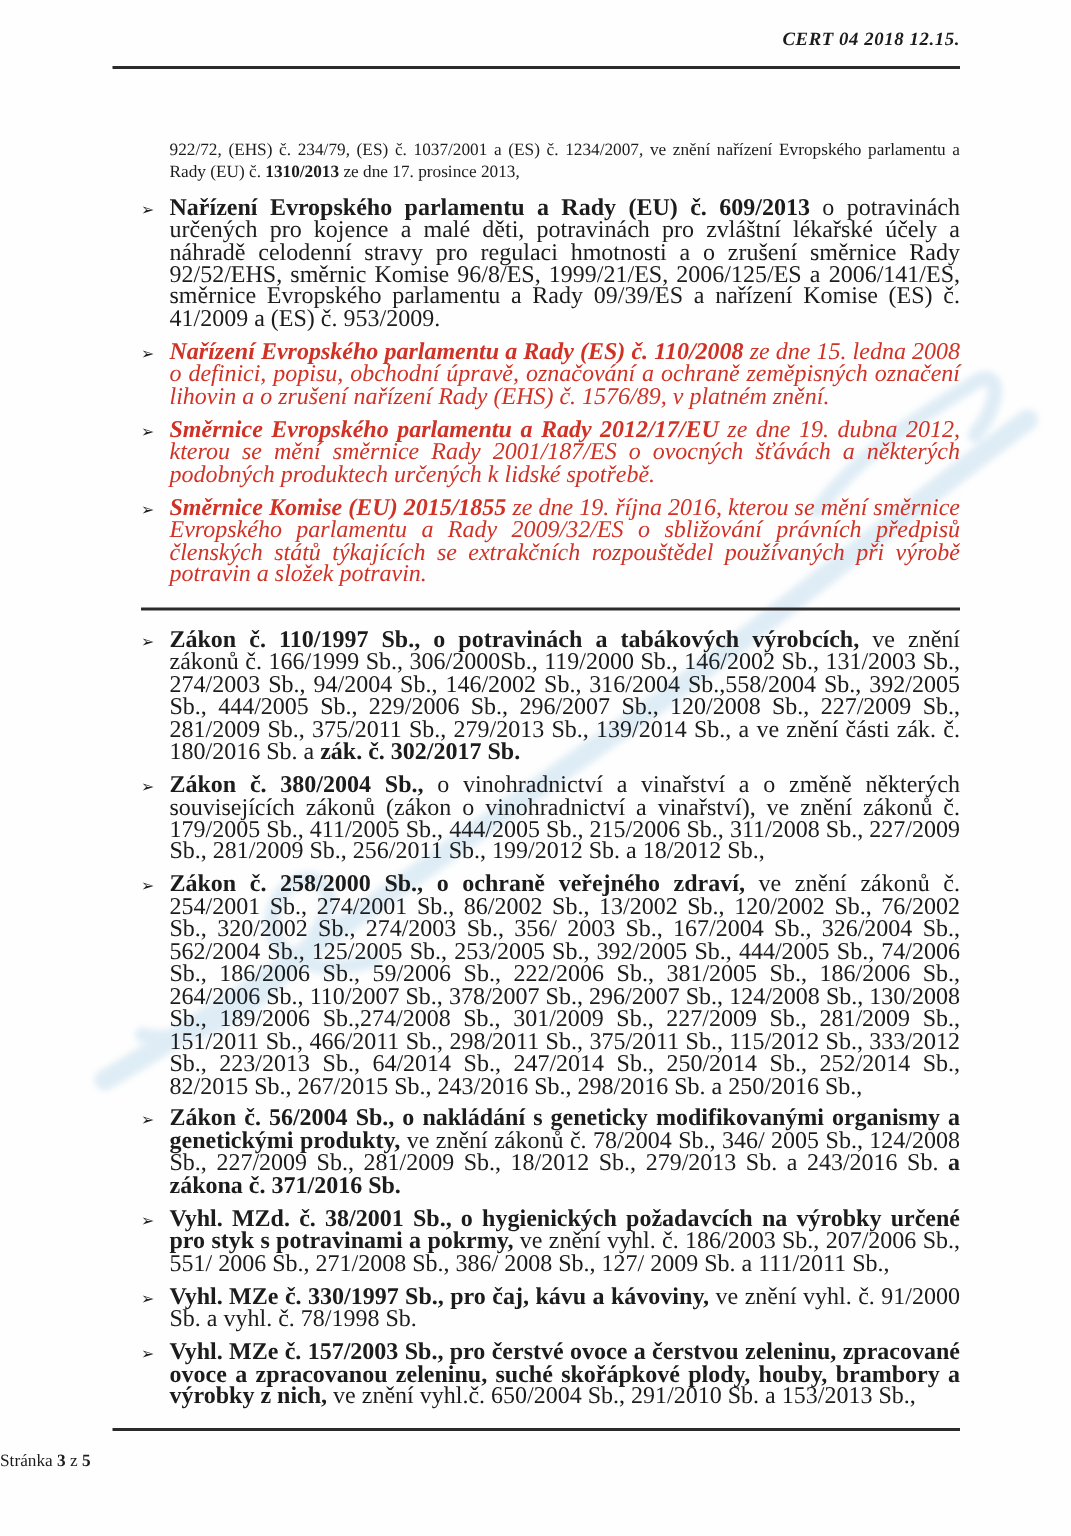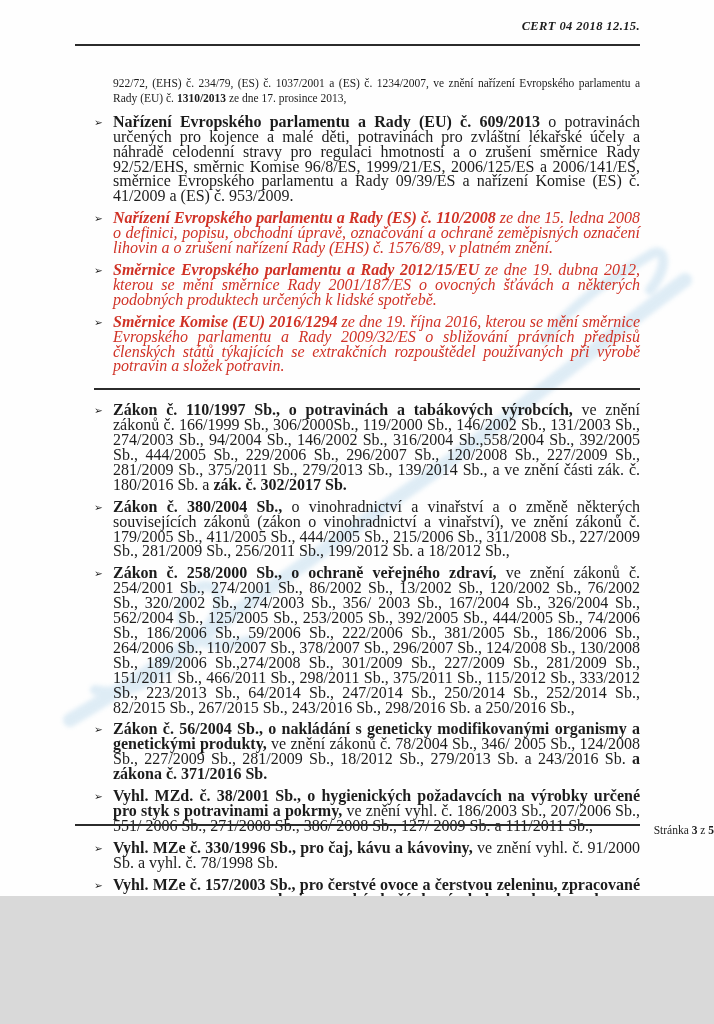--- a/index.html
+++ b/index.html
@@ -1,29 +1,29 @@
 <!DOCTYPE html>
 <html style="--red: #d03226; --ink: #1c1c1c; --wm: #9ec8e4;"><head>
 <meta charset="utf-8">
 <style>
   * { margin:0; padding:0; box-sizing:border-box; }
   html,body { width:714px; height:1024px; }
   body { background:#d9d9d9; font-family:"Liberation Serif", serif; }
   .page {
-    position:relative; width:714px; height:896px;
+    position:relative; width:714px; height:1024px;
     background:#fefefe; overflow:hidden; color:var(--ink,#1c1c1c);
   }
   .header-stamp {
     position:absolute; top:19px; right:74px;
     font-style:italic; font-weight:bold; font-size:12.5px; letter-spacing:.4px;
   }
   .top-rule {
     position:absolute; top:44px; left:75px; width:565px; height:2px; background:#2b2b2b;
   }
-  .content { position:absolute; top:76px; left:113px; width:527px; }
+  .content { position:absolute; top:93px; left:113px; width:527px; }
   .intro {
     font-size:11.5px; line-height:14.9px; text-align:justify; margin-bottom:9px;
   }
   .item { position:relative; margin-bottom:7px; }
   .marker {
     position:absolute; left:-19px; top:1px; font-size:10.5px; color:#1c1c1c;
   }
   .item-text { font-size:16px; line-height:14.9px; text-align:justify; }
   .item.red .item-text { color:var(--red,#d03226);font-style:italic; }
   .b { font-weight:bold; }
@@ -31,22 +31,22 @@
     height:2px; background:#2b2b2b; margin:14px 0 13px -19px;
   }
   .watermark {
     position:absolute; left:0; top:0; width:714px; height:1024px;
     pointer-events:none; opacity:.32; filter:blur(2px);
   }
   .footer-rule {
     position:absolute; bottom:70px; left:75px; width:565px; height:2px; background:#2b2b2b;
   }
   .footer-text {
-    position:absolute; bottom:60px; left:0; width:100%;
-    text-align:right; font-size:11.5px;
+    position:absolute; bottom:44px; left:0; width:100%;
+    text-align:left; font-size:11.5px;
   }
   .footer-text .b { font-weight:bold; }
 </style>
 </head>
 <body>
 
 <div class="page">
 
   <svg class="watermark" viewBox="0 0 714 1024" aria-hidden="true">
     <path d="M70,720 C190,650 300,565 430,475 C520,410 610,335 685,280" fill="none" style="stroke:var(--wm,#9ec8e4)" stroke-width="14" stroke-linecap="round"></path>
@@ -64,25 +64,25 @@
         <div class="item">
           <span class="marker">➢</span>
           <p class="item-text"><span class="b">Nařízení Evropského parlamentu a Rady (EU) č. 609/2013</span><span> o potravinách určených pro kojence a malé děti, potravinách pro zvláštní lékařské účely a náhradě celodenní stravy pro regulaci hmotnosti a o zrušení směrnice Rady 92/52/EHS, směrnic Komise 96/8/ES, 1999/21/ES, 2006/125/ES a 2006/141/ES, směrnice Evropského parlamentu a Rady 09/39/ES a nařízení Komise (ES) č. 41/2009 a (ES) č. 953/2009.</span></p>
         </div>
         <div class="item red">
           <span class="marker">➢</span>
           <p class="item-text"><span class="b">Nařízení Evropského parlamentu a Rady (ES) č. 110/2008</span><span> ze dne 15. ledna 2008 o definici, popisu, obchodní úpravě, označování a ochraně zeměpisných označení lihovin a o zrušení nařízení Rady (EHS) č. 1576/89, v platném znění.</span></p>
         </div>
         <div class="item red">
           <span class="marker">➢</span>
-          <p class="item-text"><span class="b">Směrnice Evropského parlamentu a Rady 2012/15/EU</span><span> ze dne 19. dubna 2012, kterou se mění směrnice Rady 2001/187/ES o ovocných šťávách a některých podobných produktech určených k lidské spotřebě.</span></p>
+          <p class="item-text"><span class="b">Směrnice Evropského parlamentu a Rady 2012/17/EU</span><span> ze dne 19. dubna 2012, kterou se mění směrnice Rady 2001/187/ES o ovocných šťávách a některých podobných produktech určených k lidské spotřebě.</span></p>
         </div>
         <div class="item red">
           <span class="marker">➢</span>
-          <p class="item-text"><span class="b">Směrnice Komise (EU) 2016/1294</span><span> ze dne 19. října 2016, kterou se mění směrnice Evropského parlamentu a Rady 2009/32/ES o sbližování právních předpisů členských států týkajících se extrakčních rozpouštědel používaných při výrobě potravin a složek potravin.</span></p>
+          <p class="item-text"><span class="b">Směrnice Komise (EU) 2015/1855</span><span> ze dne 19. října 2016, kterou se mění směrnice Evropského parlamentu a Rady 2009/32/ES o sbližování právních předpisů členských států týkajících se extrakčních rozpouštědel používaných při výrobě potravin a složek potravin.</span></p>
         </div>
       </div>
 
     <div class="section-rule"></div>
 
     <div id="list-bottom">
         <div class="item">
           <span class="marker">➢</span>
           <p class="item-text"><span class="b">Zákon č. 110/1997 Sb., o potravinách a tabákových výrobcích,</span><span> ve znění zákonů č. 166/1999 Sb., 306/2000Sb., 119/2000 Sb., 146/2002 Sb., 131/2003 Sb., 274/2003 Sb., 94/2004 Sb., 146/2002 Sb., 316/2004 Sb.,558/2004 Sb., 392/2005 Sb., 444/2005 Sb., 229/2006 Sb., 296/2007 Sb., 120/2008 Sb., 227/2009 Sb., 281/2009 Sb., 375/2011 Sb., 279/2013 Sb., 139/2014 Sb., a ve znění části zák. č. 180/2016 Sb. a </span><span class="b">zák. č. 302/2017 Sb.</span></p>
         </div>
@@ -97,21 +97,21 @@
         <div class="item">
           <span class="marker">➢</span>
           <p class="item-text"><span class="b">Zákon č. 56/2004 Sb., o nakládání s geneticky modifikovanými organismy a genetickými produkty,</span><span> ve znění zákonů č. 78/2004 Sb., 346/ 2005 Sb., 124/2008 Sb., 227/2009 Sb., 281/2009 Sb., 18/2012 Sb., 279/2013 Sb. a 243/2016 Sb. </span><span class="b">a zákona č. 371/2016 Sb.</span></p>
         </div>
         <div class="item">
           <span class="marker">➢</span>
           <p class="item-text"><span class="b">Vyhl. MZd. č. 38/2001 Sb., o hygienických požadavcích na výrobky určené pro styk s potravinami a pokrmy,</span><span> ve znění vyhl. č. 186/2003 Sb., 207/2006 Sb., 551/ 2006 Sb., 271/2008 Sb., 386/ 2008 Sb., 127/ 2009 Sb. a 111/2011 Sb.,</span></p>
         </div>
         <div class="item">
           <span class="marker">➢</span>
-          <p class="item-text"><span class="b">Vyhl. MZe č. 330/1996 Sb., pro čaj, kávu a kávoviny,</span><span> ve znění vyhl. č. 91/2000 Sb. a vyhl. č. 78/1998 Sb.</span></p>
+          <p class="item-text"><span class="b">Vyhl. MZe č. 330/1997 Sb., pro čaj, kávu a kávoviny,</span><span> ve znění vyhl. č. 91/2000 Sb. a vyhl. č. 78/1998 Sb.</span></p>
         </div>
         <div class="item">
           <span class="marker">➢</span>
           <p class="item-text"><span class="b">Vyhl. MZe č. 157/2003 Sb., pro čerstvé ovoce a čerstvou zeleninu, zpracované ovoce a zpracovanou zeleninu, suché skořápkové plody, houby, brambory a výrobky z nich,</span><span> ve znění vyhl.č. 650/2004 Sb., 291/2010 Sb. a 153/2013 Sb.,</span></p>
         </div>
       </div>
   </div>
 
   <div class="footer-rule"></div>
   <div class="footer-text">

